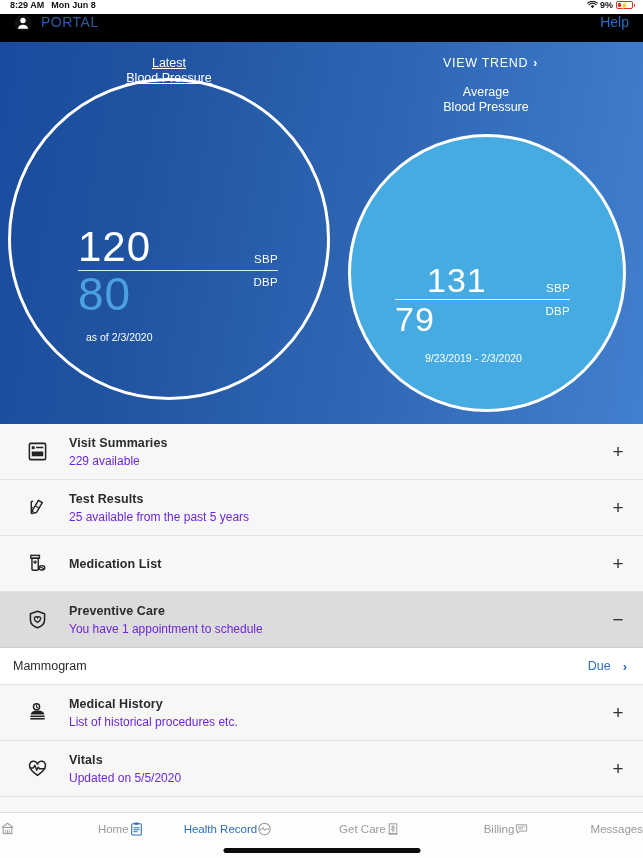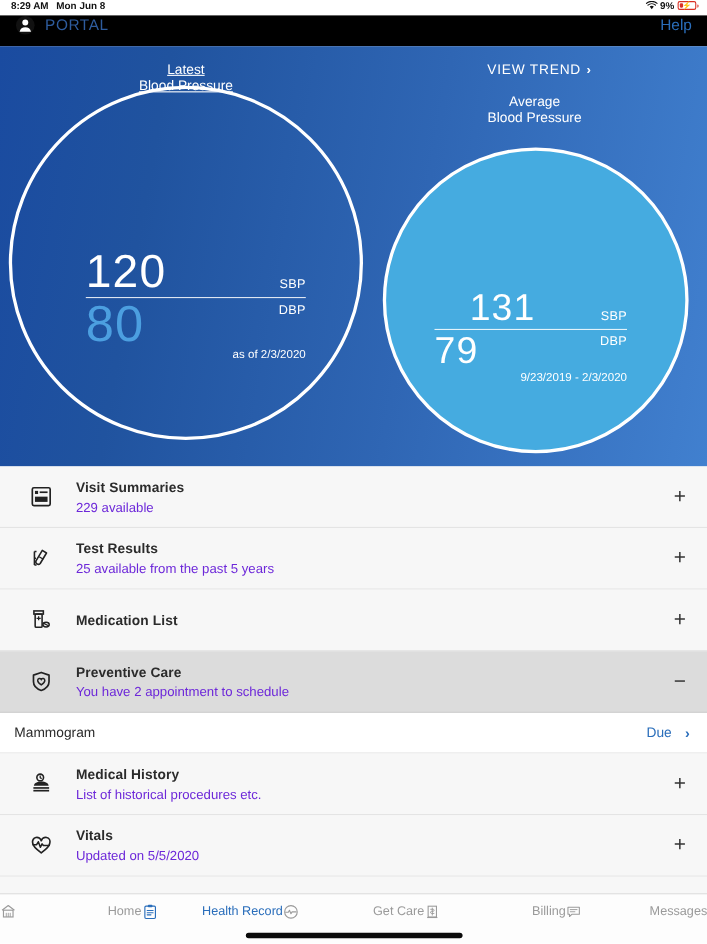--- a/index.html
+++ b/index.html
@@ -100,21 +100,21 @@
   .bp-readout.average .bp-dbp { color:#ffffff; font-size:34px; line-height:36px; }
 
   .bp-rule { height:1px; background:rgba(255,255,255,.85); width:100%; margin:1px 0; }
   .bp-side-label {
     position:absolute; right:0; font-size:11.5px; color:#ffffff; letter-spacing:.3px;
   }
   .bp-side-label.sbp { bottom:4px; }
   .bp-side-label.dbp { top:4px; }
   .bp-rowwrap { position:relative; }
   .bp-date {
-    font-size:10.5px; color:#ffffff; margin-top:0; text-align:right;
+    font-size:10.5px; color:#ffffff; margin-top:15px; text-align:left;
     padding-left:8px;
   }
   .bp-readout.average .bp-date { font-size:10.5px; padding-left:30px; }
 
   
   .list { width:100%; background:#f7f7f7; }
   .row {
     position:relative; display:flex; align-items:center;
     height:56px; padding:0 16px 0 26px;
     background:#f7f7f7; border-bottom:1px solid #e4e4e4;
@@ -306,21 +306,21 @@
 
   <div class="row selected">
     <span class="row-icon">
       <svg viewBox="0 0 22 22" width="21" height="21">
         <path d="M11 2.4 L18.4 5 v6.4 c0 4.2 -3.4 6.9 -7.4 8.2 -4 -1.3 -7.4 -4 -7.4 -8.2 V5 Z" fill="none" stroke="#222" stroke-width="1.6" stroke-linejoin="round"></path>
         <path d="M11 14.2 c-2.3 -1.6 -3.4 -2.8 -3.4 -4.2 a1.8 1.8 0 0 1 3.4 -0.9 a1.8 1.8 0 0 1 3.4 0.9 c0 1.4 -1.1 2.6 -3.4 4.2 Z" fill="none" stroke="#222" stroke-width="1.4"></path>
       </svg>
     </span>
     <span class="row-text">
       <span class="row-title" style="display: block;">Preventive Care</span>
-      <span class="row-sub" style="display: block;">You have 2 appointment to schedule</span>
+      <span class="row-sub" style="display: block;">You have 1 appointment to schedule</span>
     </span>
     <span class="row-toggle">−</span>
   </div>
 
   <div class="subrow">
     <span class="subrow-label">Mammogram</span>
     <span class="subrow-right">
       <span>Due</span>
       <span class="subrow-chev">›</span>
     </span>

